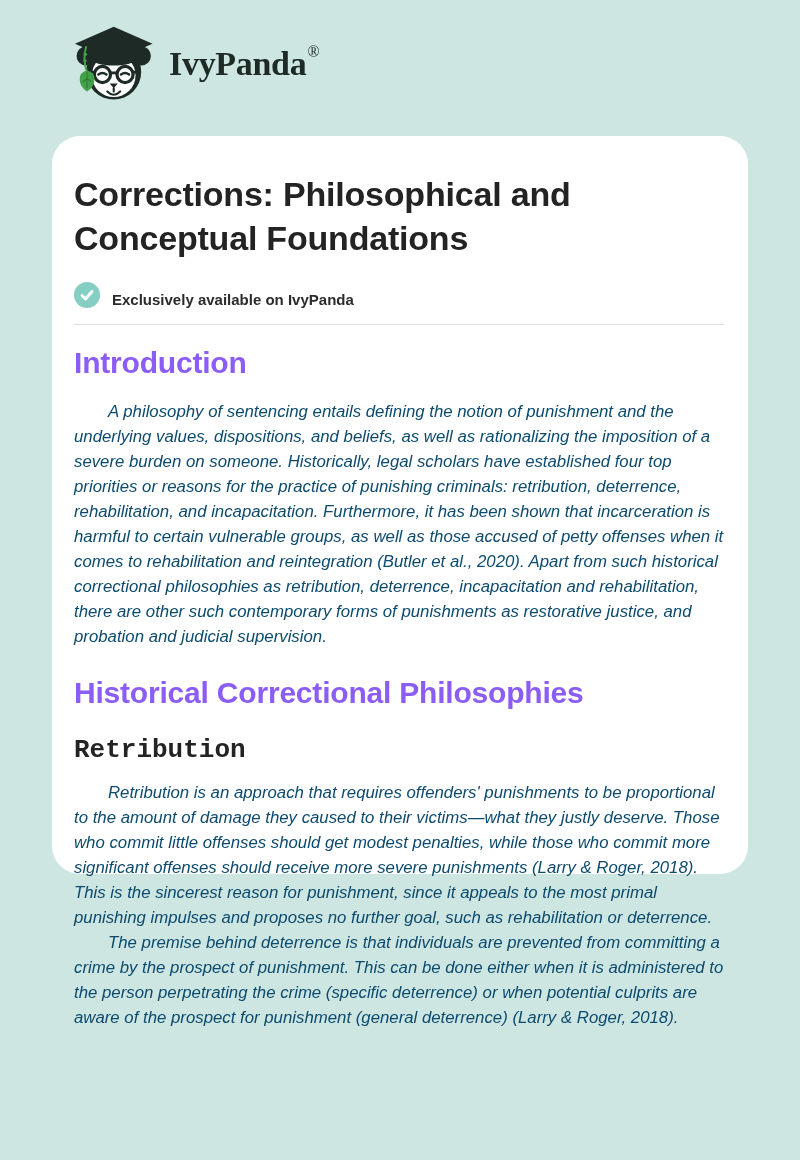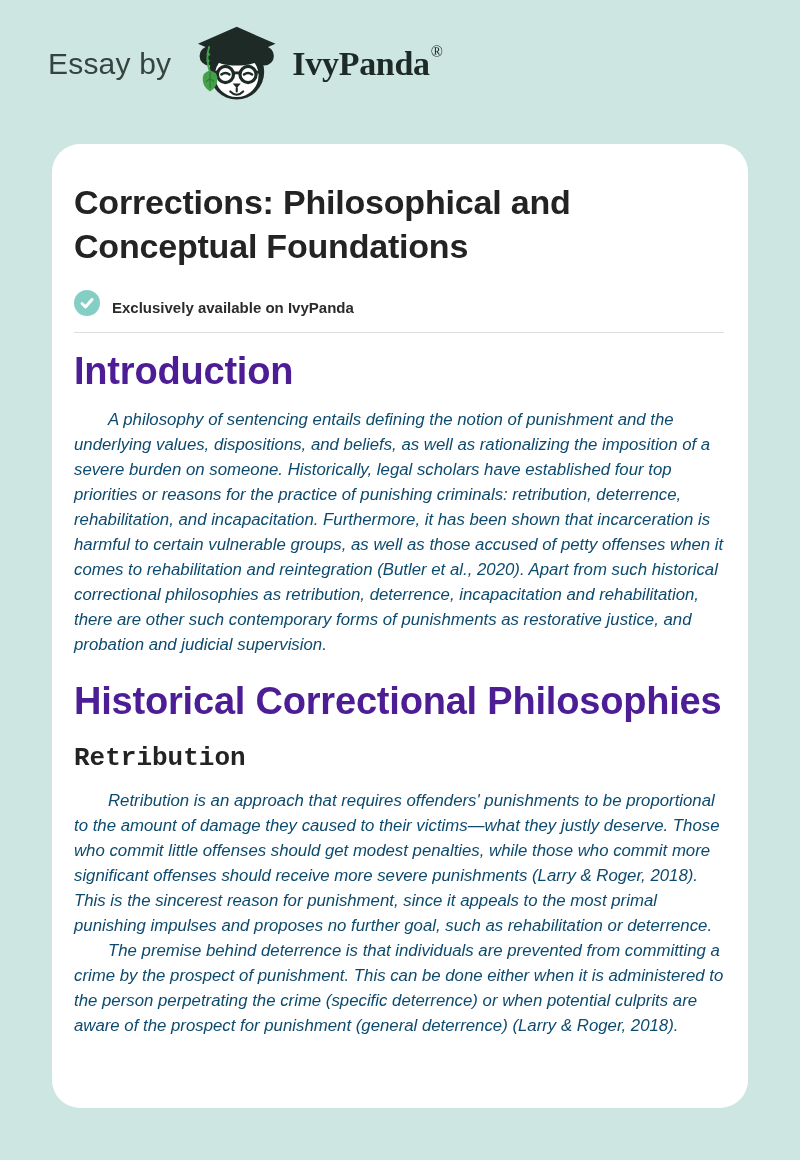--- a/index.html
+++ b/index.html
@@ -42,23 +42,23 @@
     font-weight: 400;
     font-size: 16px;
     color: #1d2a26;
     position: relative;
     top: -12px;
     margin-left: 1px;
   }
 
   
   .card {
-    margin: 16px 52px;
+    margin: 8px 52px;
     width: 696px;
-    height: 964px;
+    height: 738px;
     background: #ffffff;
     border-radius: 28px;
     padding: 36px 24px 0 22px;
   }
 
   .article-title {
     margin: 0 0 22px 0;
     font-size: 34px;
     line-height: 44px;
     font-weight: 700;
@@ -89,24 +89,24 @@
   }
 
   .divider {
     border: none;
     height: 1px;
     background: #dedede;
     margin: 16px 0 0 0;
   }
 
   h2.section-heading {
-    font-size: 38px;
+    font-size: 30px;
     line-height: 36px;
     font-weight: 700;
-    color: #4c1d95;
+    color: #8b5cf6;
     margin: 26px 0 18px 0;
     letter-spacing: -0.2px;
   }
   h2.section-heading.first {
     margin-top: 20px;
   }
   h3.sub-heading {
     font-size: 26px;
     line-height: 31px;
     font-weight: 700;
@@ -120,21 +120,20 @@
     line-height: 25px;
     color: #0c4a6e;
     text-indent: 34px;
     font-style: italic;
   }
 </style>
 </head>
 <body>
 
 <header class="site-header">
-  <span class="essay-by">Essay by</span>
 
   <span class="logo-icon-wrap">
     <svg width="97" height="84" viewBox="0 0 120 104">
 
       <circle cx="30" cy="42" r="12" fill="#1d2a26"></circle>
       <circle cx="98" cy="42" r="12" fill="#1d2a26"></circle>
 
       <circle cx="64" cy="62" r="34" fill="#1d2a26"></circle>
 
       <circle cx="64" cy="66" r="27" fill="#ffffff"></circle>

